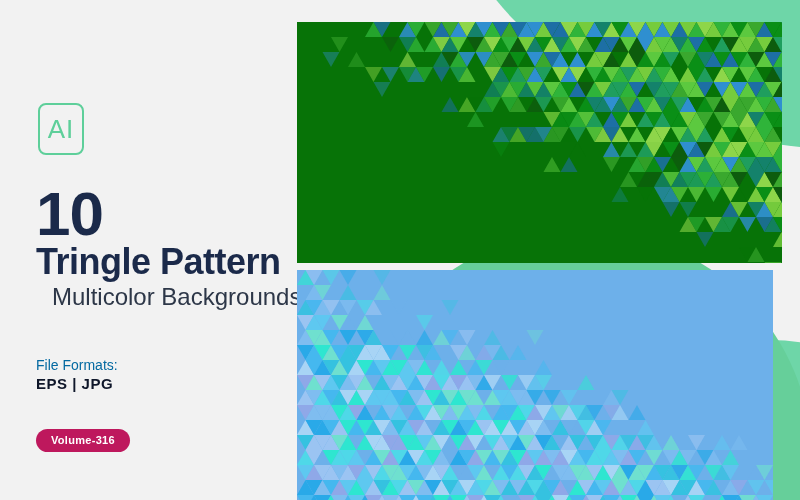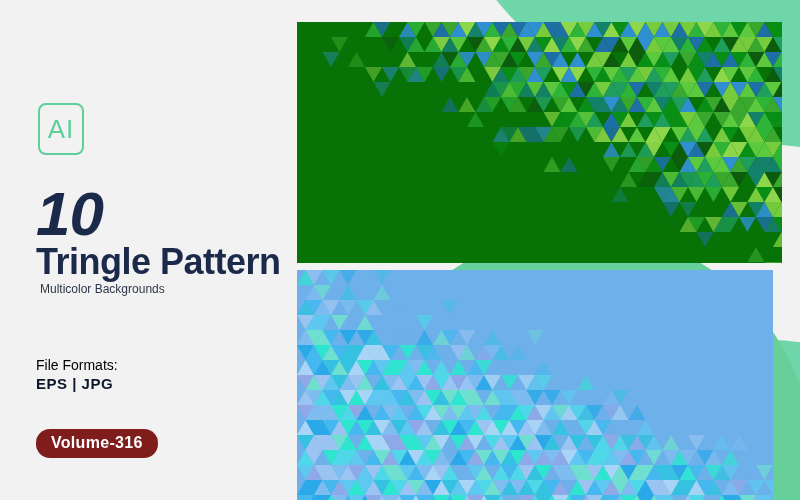--- a/index.html
+++ b/index.html
@@ -42,44 +42,44 @@
     border:2px solid #5ecf9a;border-radius:8px;
     box-sizing:border-box;
     display:flex;align-items:center;justify-content:center;
     color:#5ecf9a;font-size:26px;letter-spacing:1px;
     font-family:"Liberation Sans", sans-serif;font-weight:400;
   }
 
   #count{
     position:absolute;left:0;top:168px;
     font-size:62px;font-weight:bold;color:#1b2a4a;
-    line-height:1;letter-spacing:-1px;font-style:italic;
+    line-height:1;letter-spacing:-1px;
   }
   #title{
     position:absolute;left:0;top:228px;
     font-size:36px;font-weight:bold;color:#1b2a4a;
     line-height:1.05;letter-spacing:-0.5px;white-space:nowrap;
   }
   #subtitle{
-    position:absolute;left:4px;top:266px;
-    font-size:12px;color:#2d3748;line-height:1.35;font-weight:400;
+    position:absolute;left:16px;top:266px;
+    font-size:24px;color:#2d3748;line-height:1.35;font-weight:400;
   }
   #formats-label{
     position:absolute;left:0;top:342px;
-    font-size:14px;color:#000000;font-weight:400;
+    font-size:14px;color:#0369a1;font-weight:400;
   }
   #formats-value{
     position:absolute;left:0;top:360px;
     font-size:15px;color:#0f172a;font-weight:bold;letter-spacing:.5px;
   }
   #volume-badge{
     position:absolute;left:0;top:414px;
-    background:#7f1d1d;color:#ffffff;
+    background:#be185d;color:#ffffff;
     border-radius:14px;padding:5px 15px 6px;
-    font-size:16px;font-weight:bold;letter-spacing:.3px;
+    font-size:11px;font-weight:bold;letter-spacing:.3px;
     display:inline-block;
   }
 
   
   .panel{position:absolute;overflow:hidden;}
   #panel-green{left:297px;top:22px;width:485px;height:241px;background:#077307;}
   #panel-blue{left:297px;top:270px;width:476px;height:230px;background:#6db0ea;}
   .panel svg{display:block;width:100%;height:100%;}
 </style>
 </head>

